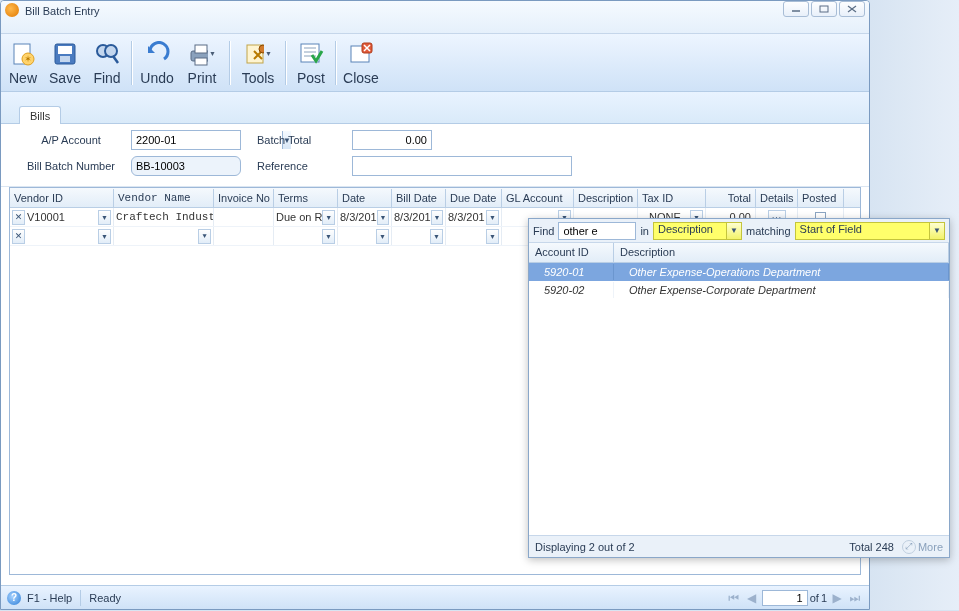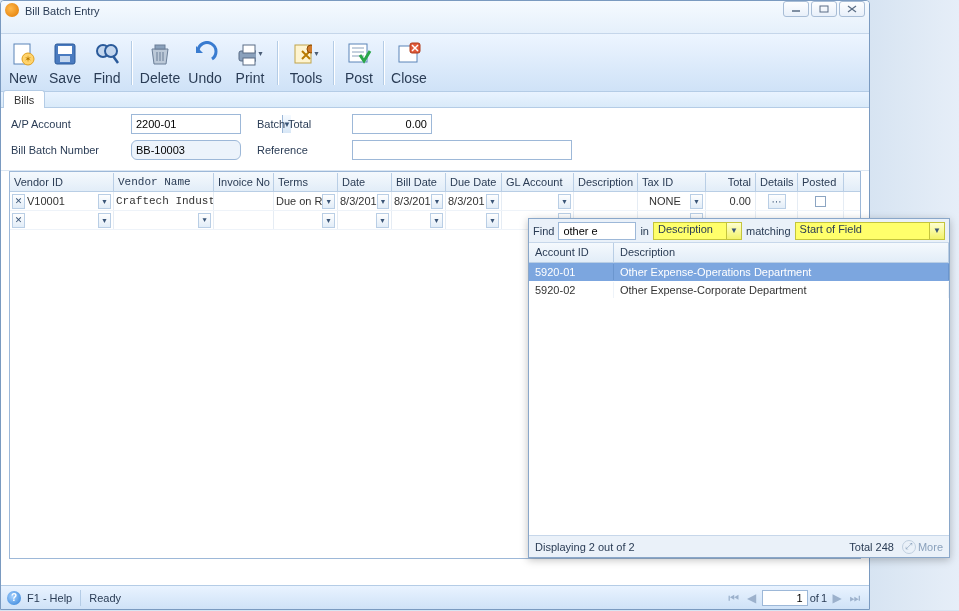--- a/index.html
+++ b/index.html
@@ -19,27 +19,27 @@
 .tool-icon { width: 28px; height: 28px; display: flex; align-items: center; justify-content: center; }
 .tool-label { font-size: 14px; color: #2a3c55; margin-top: 2px; }
 .tool.wide { width: 46px; }
 .sep { width: 2px; height: 44px; border-left: 1px solid #b4cce6; border-right: 1px solid #fff; margin: 0 2px; }
 .dd-arrow { font-size: 7px; color: #4a5d75; margin-left: 1px; }
 
 
 svg { display: block; }
 
 
-.tabstrip { height: 16px; background: linear-gradient(#e9f3ff,#d9eaf9); border-bottom: 1px solid #b4cce6; display: flex; align-items: flex-end; padding-left: 2px; }
+.tabstrip { height: 32px; background: linear-gradient(#e9f3ff,#d9eaf9); border-bottom: 1px solid #b4cce6; display: flex; align-items: flex-end; padding-left: 18px; }
 .tab { padding: 3px 10px 2px; font-size: 11px; border: 1px solid #b4cce6; border-bottom: none; background: #fff; border-radius: 3px 3px 0 0; position: relative; top: 1px; cursor: pointer; }
 
 
 .form-area { background: #fff; padding: 6px 10px 4px; border-bottom: 1px solid #dbe6f2; }
 .form-row { display: flex; align-items: center; margin-bottom: 6px; gap: 0; }
-.form-label { width: 120px; font-size: 11px; color: #2a3c55; }
+.form-label { width: 120px; font-size: 11px; color: #2a3c55; text-align: center; }
 .form-label.w2 { width: 95px; text-align: left; margin-left: 16px; }
 .combo { display: inline-flex; align-items: flex-end; border: 1px solid #9db8d8; background: #fff; height: 20px; }
 .combo input { border: none; outline: none; height: 18px; padding: 0 4px; font-size: 11px; background: transparent; }
 .combo .cbtn { width: 16px; height: 18px; border-left: 1px solid #9db8d8; background: linear-gradient(#f5faff,#d8e7f6); display: flex; align-items: center; justify-content: center; font-size: 8px; color: #3a5577; cursor: pointer; }
 .textinput { border: 1px solid #9db8d8; height: 20px; padding: 0 4px; font-size: 11px; outline: none; }
 .textinput.ro { background: #ecf3fb; border-radius: 6px; }
 .num { text-align: right; width: 80px; }
 
 
 .grid-wrap { background: #fff; border: 1px solid #9db8d8; margin: 0 8px; height: 388px; overflow: hidden; }
@@ -85,21 +85,21 @@
 .hilite { background: #ffff6b; border: 1px solid #c4c43c; height: 18px; display: inline-flex; align-items: center; }
 .hilite select, .hilite .txt { border: none; background: transparent; height: 16px; font-size: 11px; padding: 0 16px 0 4px; appearance: none; outline: none; }
 .hilite .ddbtn { width: 15px; height: 16px; border-left: 1px solid #c4c43c; background: linear-gradient(#feffd0,#f3f36a); display: flex; align-items: center; justify-content: center; font-size: 8px; color: #3a5577; cursor: pointer; }
 .popup-grid-head { display: flex; height: 20px; background: linear-gradient(#f5f9fd,#e2edf8); border-bottom: 1px solid #b9cee5; }
 .pgh { border-right: 1px solid #b9cee5; padding: 3px 6px; font-size: 11px; color: #2a3c55; }
 .pgh.acc { width: 85px; }
 .pgh.desc { flex: 1; }
 .popup-body { flex: 1; overflow: auto; background: #fff; }
 .prow { display: flex; height: 18px; align-items: center; font-size: 11px; }
 .prow.sel { background: #7ca6df; color: #fff; }
-.pc { padding: 2px 6px; border-right: 1px solid #eef3f9; }
+.pc { padding: 2px 15px; border-right: 1px solid #eef3f9; font-style: italic; }
 .pc.acc { width: 85px; }
 .pc.desc { flex: 1; }
 .prow.sel .pc { border-right-color: #6b96cf; }
 .popup-foot { height: 22px; background: #eaf1f9; border-top: 1px solid #c7d7ea; display: flex; align-items: center; padding: 0 6px; font-size: 11px; color: #2a3c55; }
 .popup-foot .right { margin-left: auto; display: flex; align-items: center; gap: 8px; }
 .morebtn { display: flex; align-items: center; gap: 2px; color: #8aa1bc; cursor: pointer; }
 .moreicon { width: 14px; height: 14px; border-radius: 50%; border: 1px solid #c0cfdf; display: flex; align-items: center; justify-content: center; font-size: 9px; }
 
 .right-fade { position: absolute; right: 0; top: 0; width: 89px; height: 610px; background: linear-gradient(90deg,#d7e4f2,#e6eef8); }
 </style>
@@ -157,32 +157,20 @@
       <div class="tool-icon">
           <svg width="26" height="26">
             <circle cx="9" cy="10" r="6" fill="#c3d6ee" stroke="#2a5a9a" stroke-width="2"></circle>
             <circle cx="17" cy="10" r="6" fill="#c3d6ee" stroke="#2a5a9a" stroke-width="2"></circle>
             <line x1="19" y1="15" x2="24" y2="22" stroke="#2a5a9a" stroke-width="2.5"></line>
           </svg>
         </div>
       <div class="tool-label">Find</div>
     </div>
     <div class="sep"></div>
-    <div class="tool wide">
-      <div class="tool-icon">
-          <svg width="26" height="26">
-            <path d="M5 8 L21 8 L19 23 L7 23 Z" fill="#bcc9d8" stroke="#6b7f98"></path>
-            <rect x="8" y="4" width="10" height="4" fill="#8aa1bc" stroke="#6b7f98"></rect>
-            <line x1="10" y1="11" x2="10" y2="20" stroke="#6b7f98"></line>
-            <line x1="13" y1="11" x2="13" y2="20" stroke="#6b7f98"></line>
-            <line x1="16" y1="11" x2="16" y2="20" stroke="#6b7f98"></line>
-          </svg>
-        </div>
-      <div class="tool-label">Delete</div>
-    </div>
     <div class="tool">
       <div class="tool-icon">
           <svg width="26" height="26">
             <path d="M20 18 A9 9 0 1 0 6 10" fill="none" stroke="#3a7cd0" stroke-width="3"></path>
             <path d="M4 5 L4 12 L11 12 Z" fill="#3a7cd0"></path>
           </svg>
         </div>
       <div class="tool-label">Undo</div>
     </div>
     <div class="tool wide">

